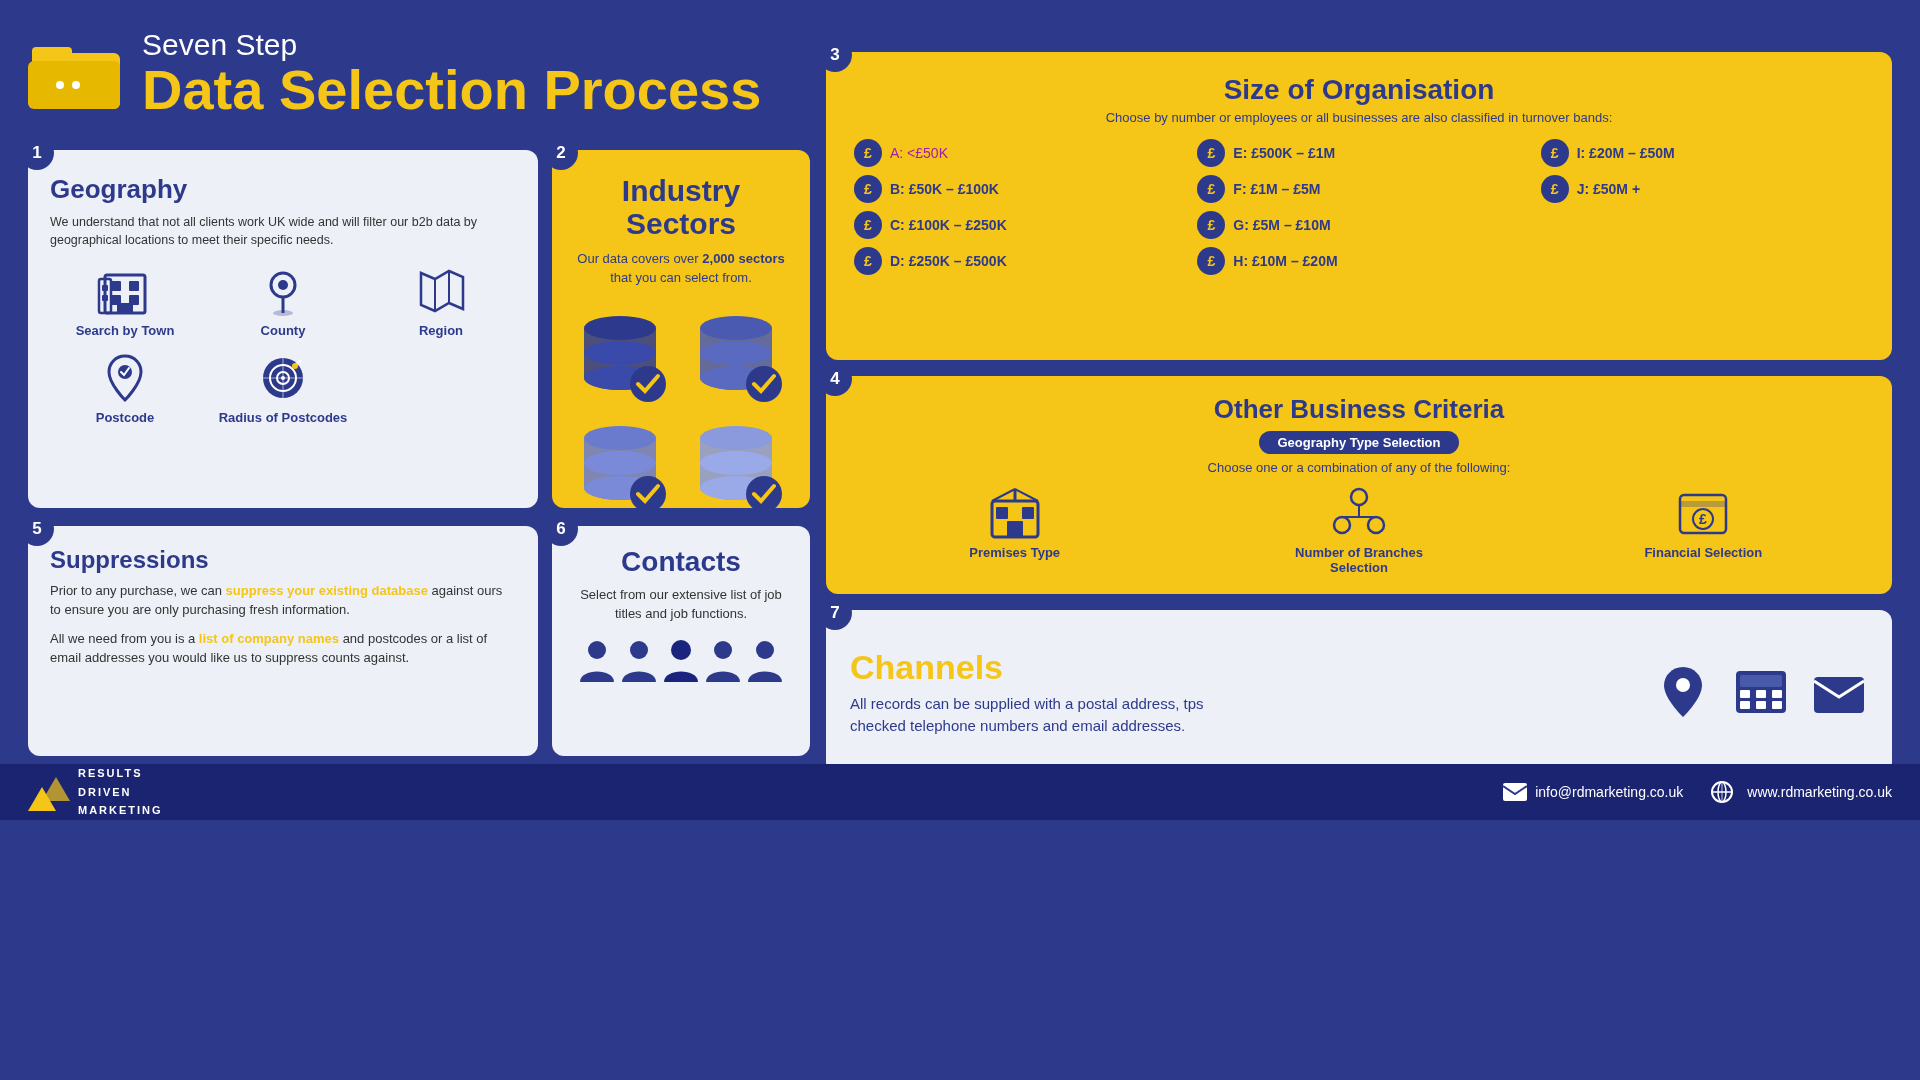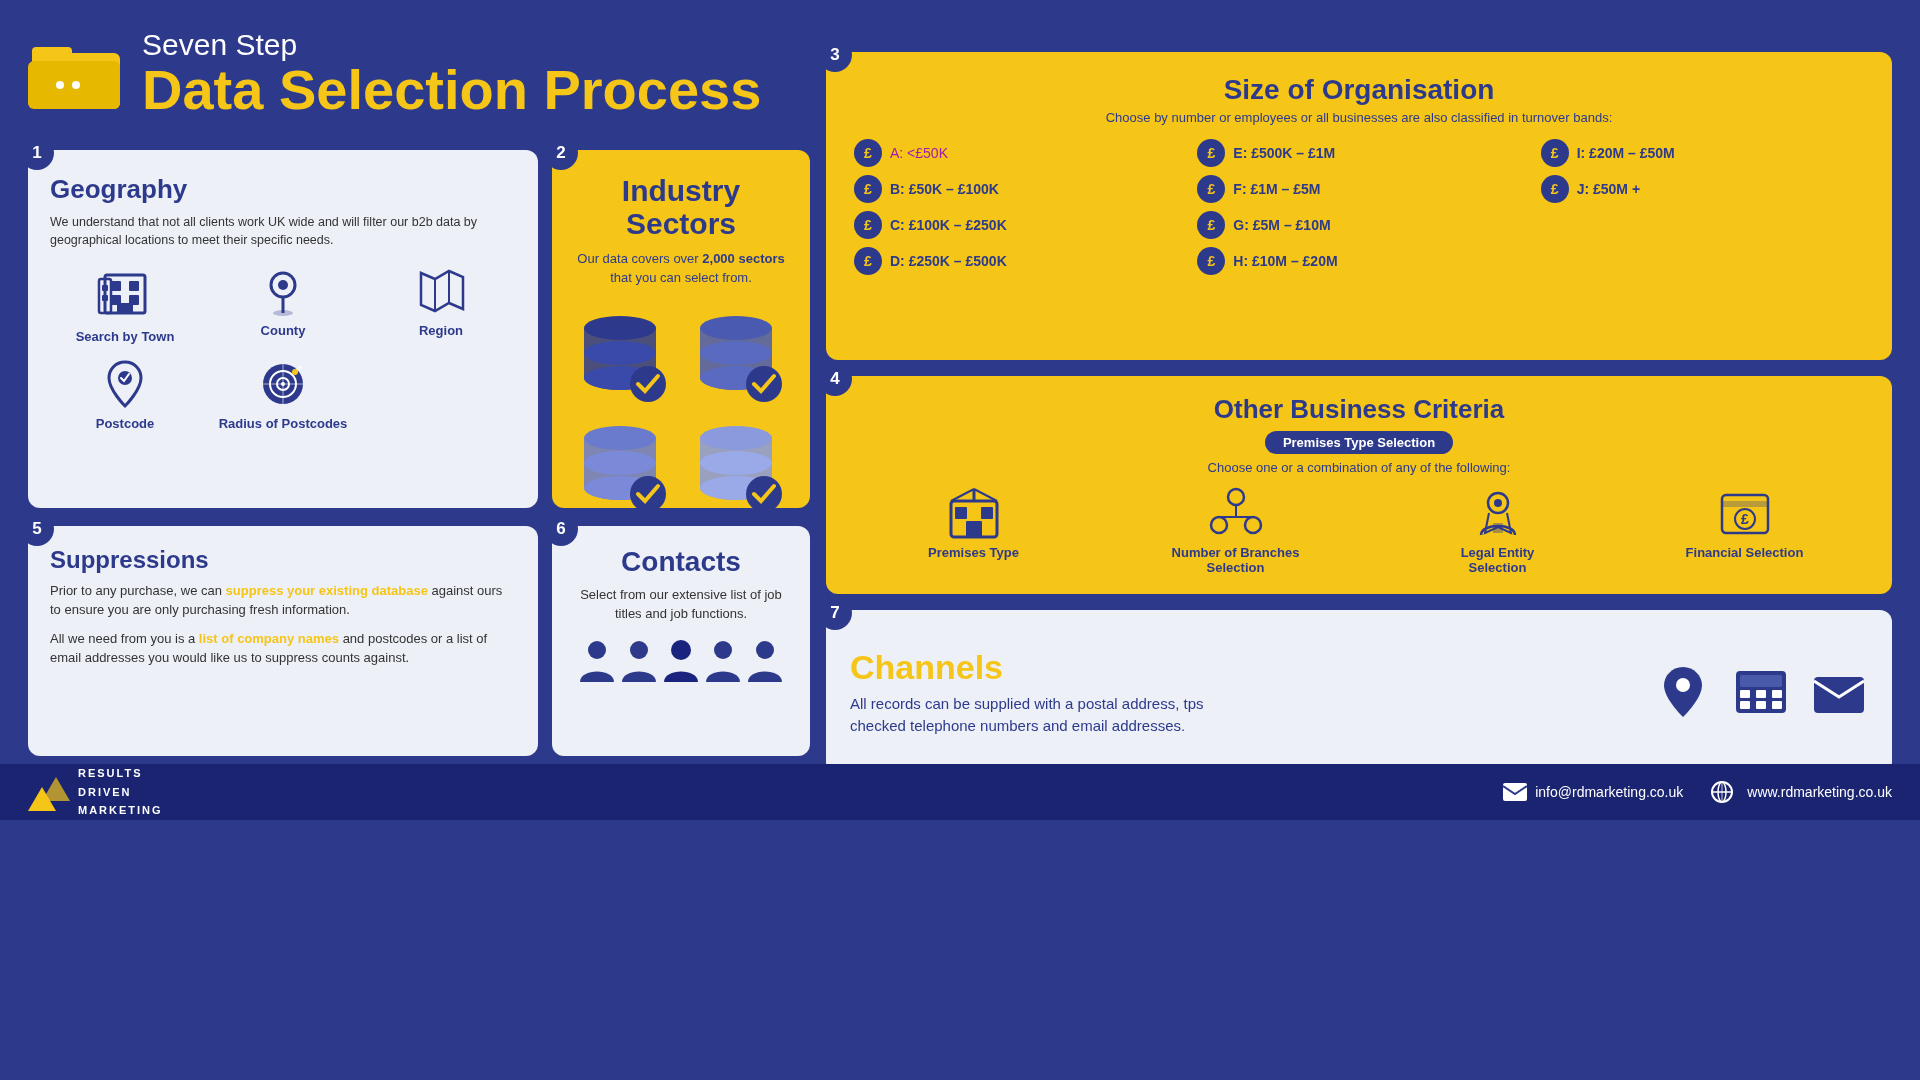--- a/index.html
+++ b/index.html
@@ -96,21 +96,21 @@
     </div>
   </div>
 
   <div class="section-geo" style="position:absolute;top:150px;left:28px;width:510px;height:358px;background:#edf0f7;border-radius:12px;padding:24px 22px;">
     <div class="step-num">1</div>
     <h3 style="color:#2d3a8c;font-size:26px;font-weight:900;margin-bottom:8px;">Geography</h3>
     <p style="color:#333;font-size:12.5px;line-height:1.45;">We understand that not all clients work UK wide and will filter our b2b data by geographical locations to meet their specific needs.</p>
 
     <div style="display:grid;grid-template-columns:repeat(3,1fr);gap:14px 8px;margin-top:16px;">
 
-      <div style="display:flex;flex-direction:column;align-items:center;gap:12px;">
+      <div style="display:flex;flex-direction:column;align-items:center;gap:6px;">
         <svg width="56" height="52" viewBox="0 0 56 52">
           <rect x="8" y="10" width="40" height="38" rx="2" fill="none" stroke="#2d3a8c" stroke-width="3"></rect>
           <rect x="14" y="16" width="10" height="10" rx="1" fill="#2d3a8c"></rect>
           <rect x="32" y="16" width="10" height="10" rx="1" fill="#2d3a8c"></rect>
           <rect x="14" y="30" width="10" height="10" rx="1" fill="#2d3a8c"></rect>
           <rect x="32" y="30" width="10" height="10" rx="1" fill="#2d3a8c"></rect>
           <rect x="20" y="38" width="16" height="10" rx="1" fill="#2d3a8c"></rect>
           <rect x="2" y="14" width="12" height="34" rx="2" fill="none" stroke="#2d3a8c" stroke-width="2.5"></rect>
           <rect x="5" y="20" width="6" height="6" rx="1" fill="#2d3a8c"></rect>
           <rect x="5" y="30" width="6" height="6" rx="1" fill="#2d3a8c"></rect>
@@ -252,21 +252,21 @@
         <div style="width:28px;height:28px;background:#2d3a8c;border-radius:50%;display:flex;align-items:center;justify-content:center;color:#f5c518;font-size:14px;font-weight:900;flex-shrink:0;">£</div>
         <span style="color:#2d3a8c;font-size:14px;font-weight:700;">H: £10M – £20M</span>
       </div>
     </div>
   </div>
 
   <div style="position:absolute;top:376px;left:826px;right:28px;height:218px;background:#f5c518;border-radius:12px;padding:18px 24px;">
     <div class="step-num">4</div>
     <h3 style="color:#2d3a8c;font-size:26px;font-weight:900;text-align:center;margin-bottom:6px;">Other Business Criteria</h3>
     <div style="text-align:center;margin-bottom:6px;">
-      <span style="background:#2d3a8c;color:white;border-radius:20px;padding:4px 18px;font-size:13px;font-weight:700;display:inline-block;">Premises Type Selection</span>
+      <span style="background:#2d3a8c;color:white;border-radius:20px;padding:4px 18px;font-size:13px;font-weight:700;display:inline-block;">Geography Type Selection</span>
     </div>
     <p style="color:#2d3a8c;font-size:13px;text-align:center;margin-bottom:12px;">Choose one or a combination of any of the following:</p>
     <div style="display:flex;justify-content:space-around;align-items:flex-start;">
 
       <div style="display:flex;flex-direction:column;align-items:center;gap:4px;width:130px;">
         <svg width="54" height="54" viewBox="0 0 54 54">
           <rect x="4" y="14" width="46" height="36" rx="3" fill="none" stroke="#2d3a8c" stroke-width="3"></rect>
           <rect x="8" y="20" width="12" height="12" rx="1" fill="#2d3a8c"></rect>
           <rect x="34" y="20" width="12" height="12" rx="1" fill="#2d3a8c"></rect>
           <rect x="19" y="34" width="16" height="16" rx="1" fill="#2d3a8c"></rect>
@@ -287,30 +287,20 @@
           <line x1="27" y1="30" x2="44" y2="30" stroke="#2d3a8c" stroke-width="2"></line>
           <line x1="10" y1="30" x2="10" y2="30" stroke="#2d3a8c" stroke-width="2"></line>
           <line x1="10" y1="30" x2="10" y2="30" stroke="#2d3a8c" stroke-width="2"></line>
           <line x1="10" y1="30" x2="10" y2="30" stroke="#2d3a8c" stroke-width="2"></line>
           <path d="M10 30 L10 30" stroke="#2d3a8c" stroke-width="2"></path>
           <line x1="10" y1="30" x2="10" y2="30" stroke="#2d3a8c" stroke-width="2"></line>
         </svg>
         <span style="color:#2d3a8c;font-size:13px;font-weight:700;text-align:center;">Number of Branches Selection</span>
       </div>
 
-      <div style="display:flex;flex-direction:column;align-items:center;gap:4px;width:130px;">
-        <svg width="54" height="54" viewBox="0 0 54 54">
-          <circle cx="27" cy="16" r="10" fill="none" stroke="#2d3a8c" stroke-width="2.5"></circle>
-          <circle cx="27" cy="16" r="4" fill="#2d3a8c"></circle>
-          <path d="M10 48 C10 36 44 36 44 48" fill="none" stroke="#2d3a8c" stroke-width="2.5"></path>
-          <path d="M18 26 L14 46 L27 40 L40 46 L36 26" fill="none" stroke="#2d3a8c" stroke-width="2"></path>
-          <rect x="22" y="36" width="10" height="10" rx="1" fill="#2d3a8c" opacity="0.4"></rect>
-        </svg>
-        <span style="color:#2d3a8c;font-size:13px;font-weight:700;text-align:center;">Legal Entity Selection</span>
-      </div>
 
       <div style="display:flex;flex-direction:column;align-items:center;gap:4px;width:130px;">
         <svg width="54" height="54" viewBox="0 0 54 54">
           <rect x="4" y="8" width="46" height="38" rx="4" fill="none" stroke="#2d3a8c" stroke-width="2.5"></rect>
           <rect x="4" y="14" width="46" height="6" fill="#2d3a8c" opacity="0.3"></rect>
           <circle cx="27" cy="32" r="10" fill="none" stroke="#2d3a8c" stroke-width="2"></circle>
           <text x="27" y="37" text-anchor="middle" font-size="14" font-weight="900" fill="#2d3a8c">£</text>
         </svg>
         <span style="color:#2d3a8c;font-size:13px;font-weight:700;text-align:center;">Financial Selection</span>
       </div>

